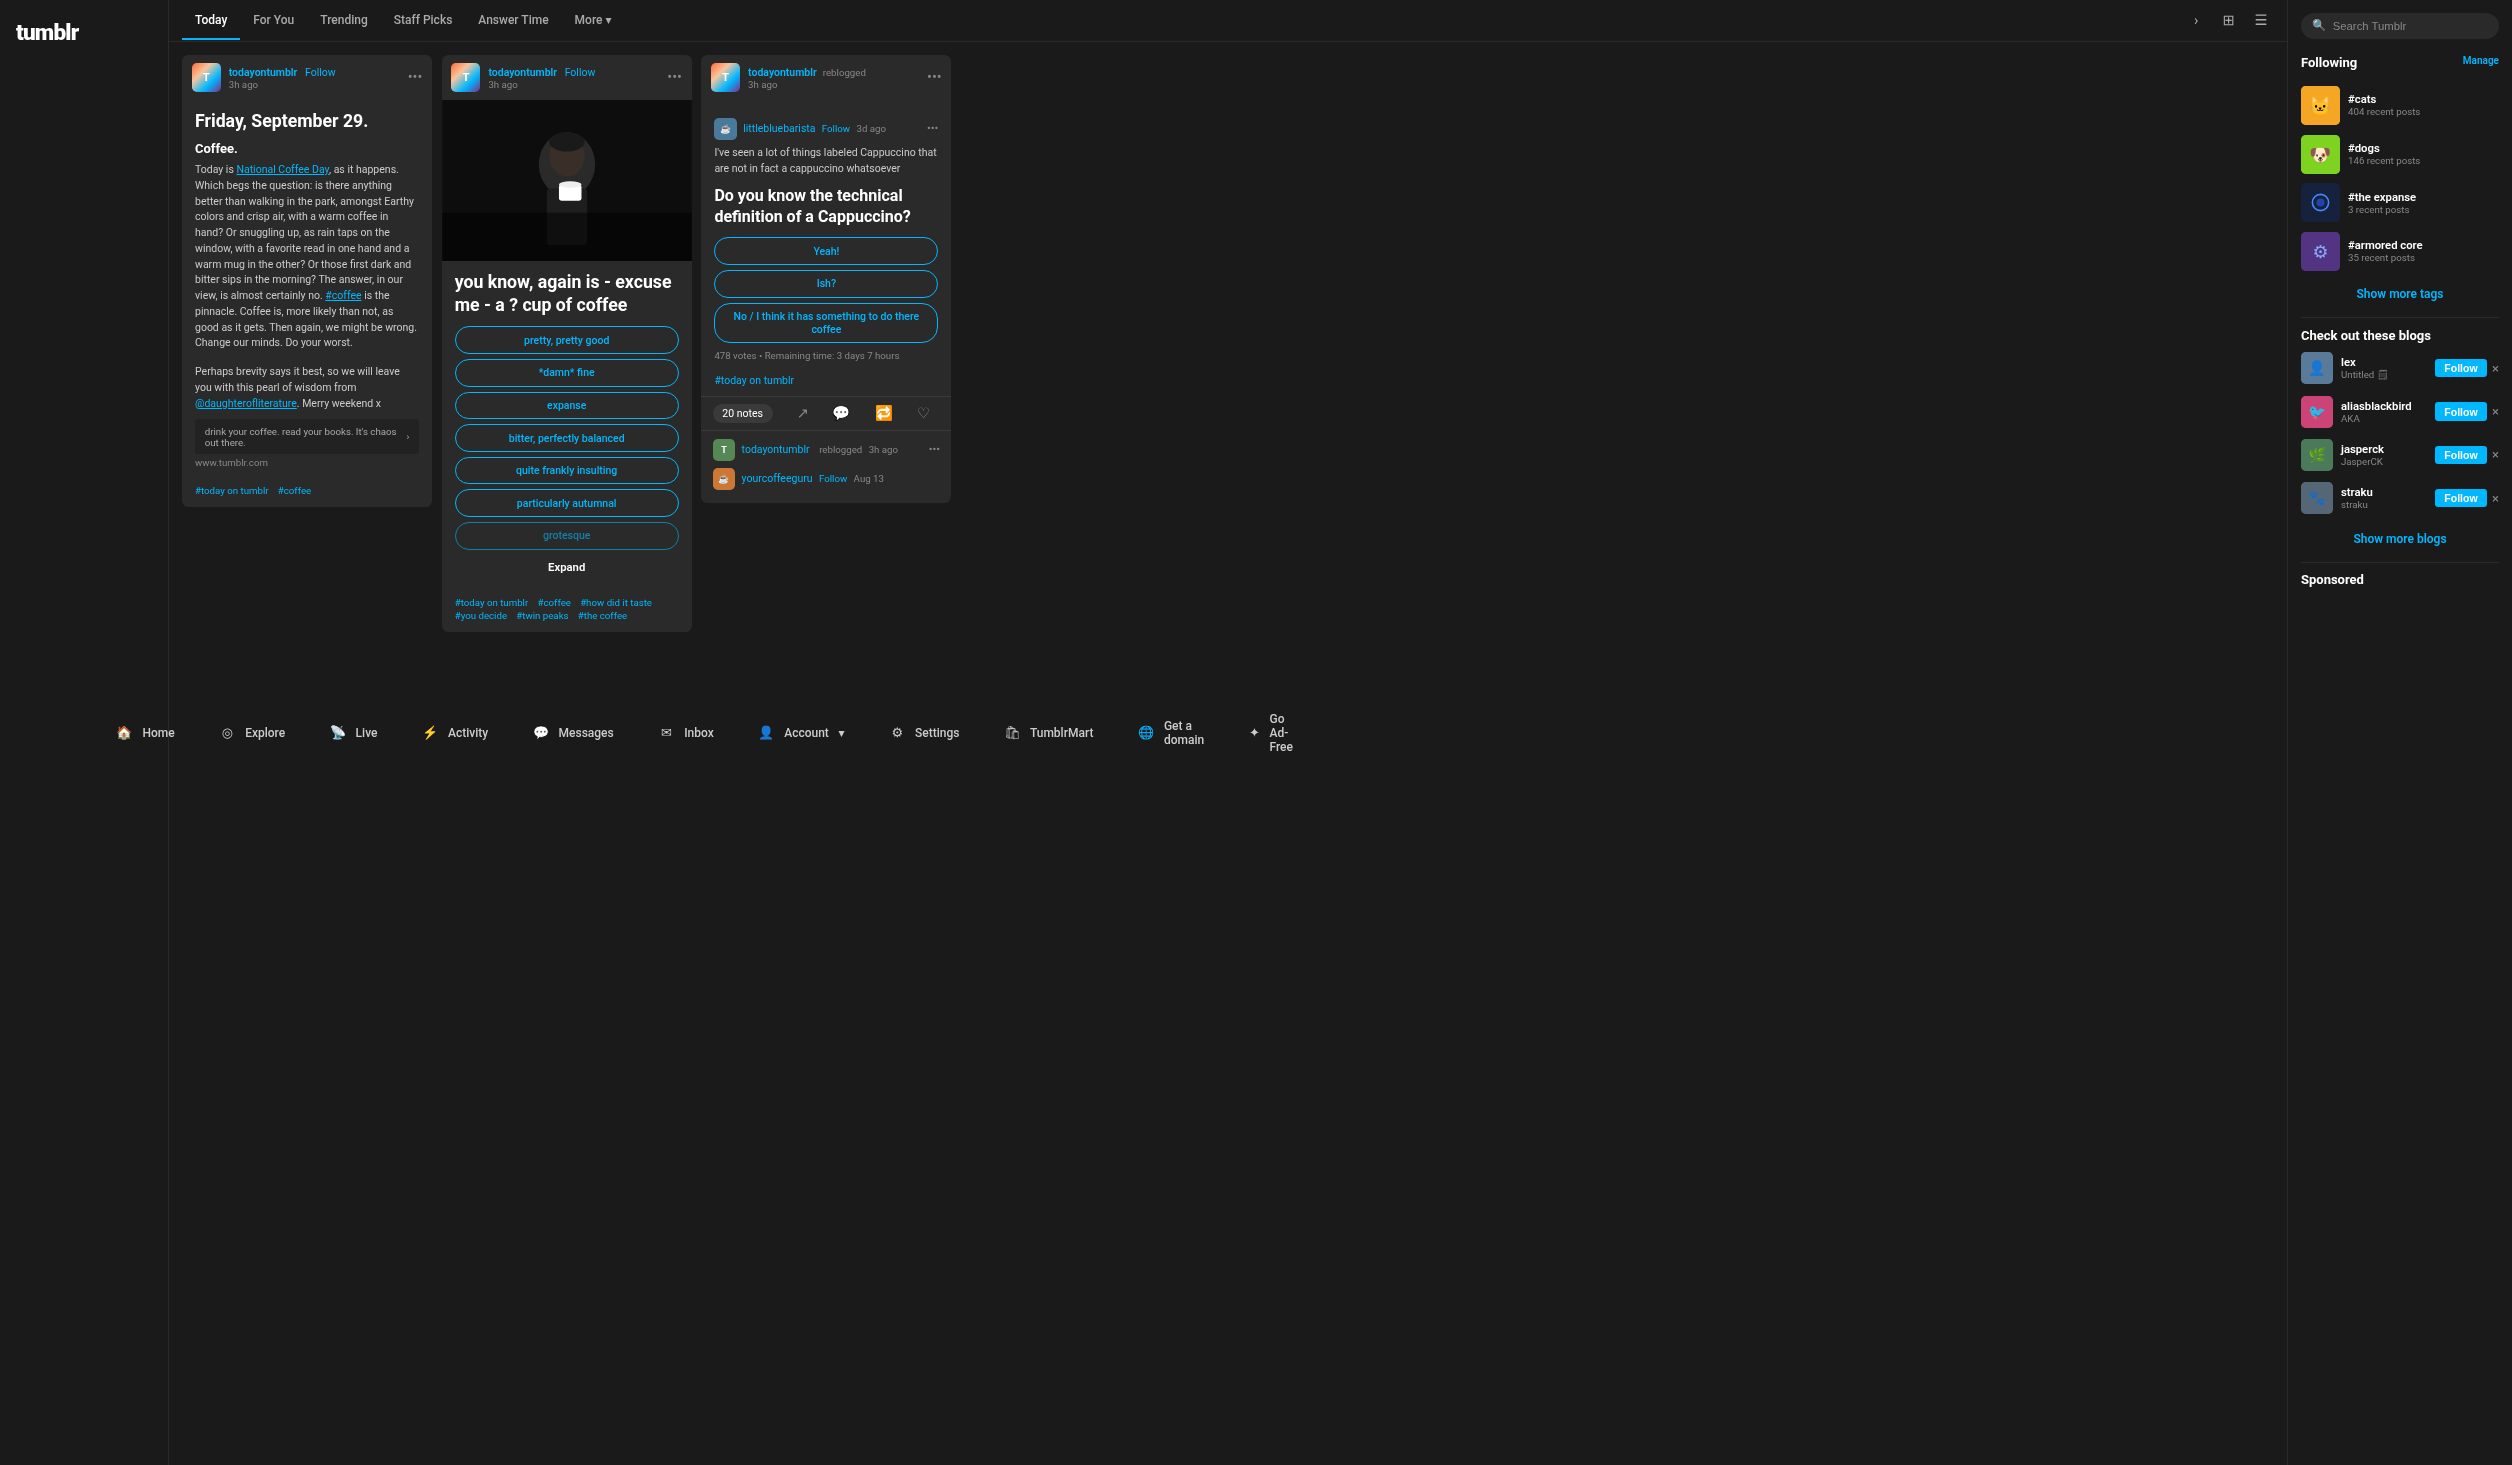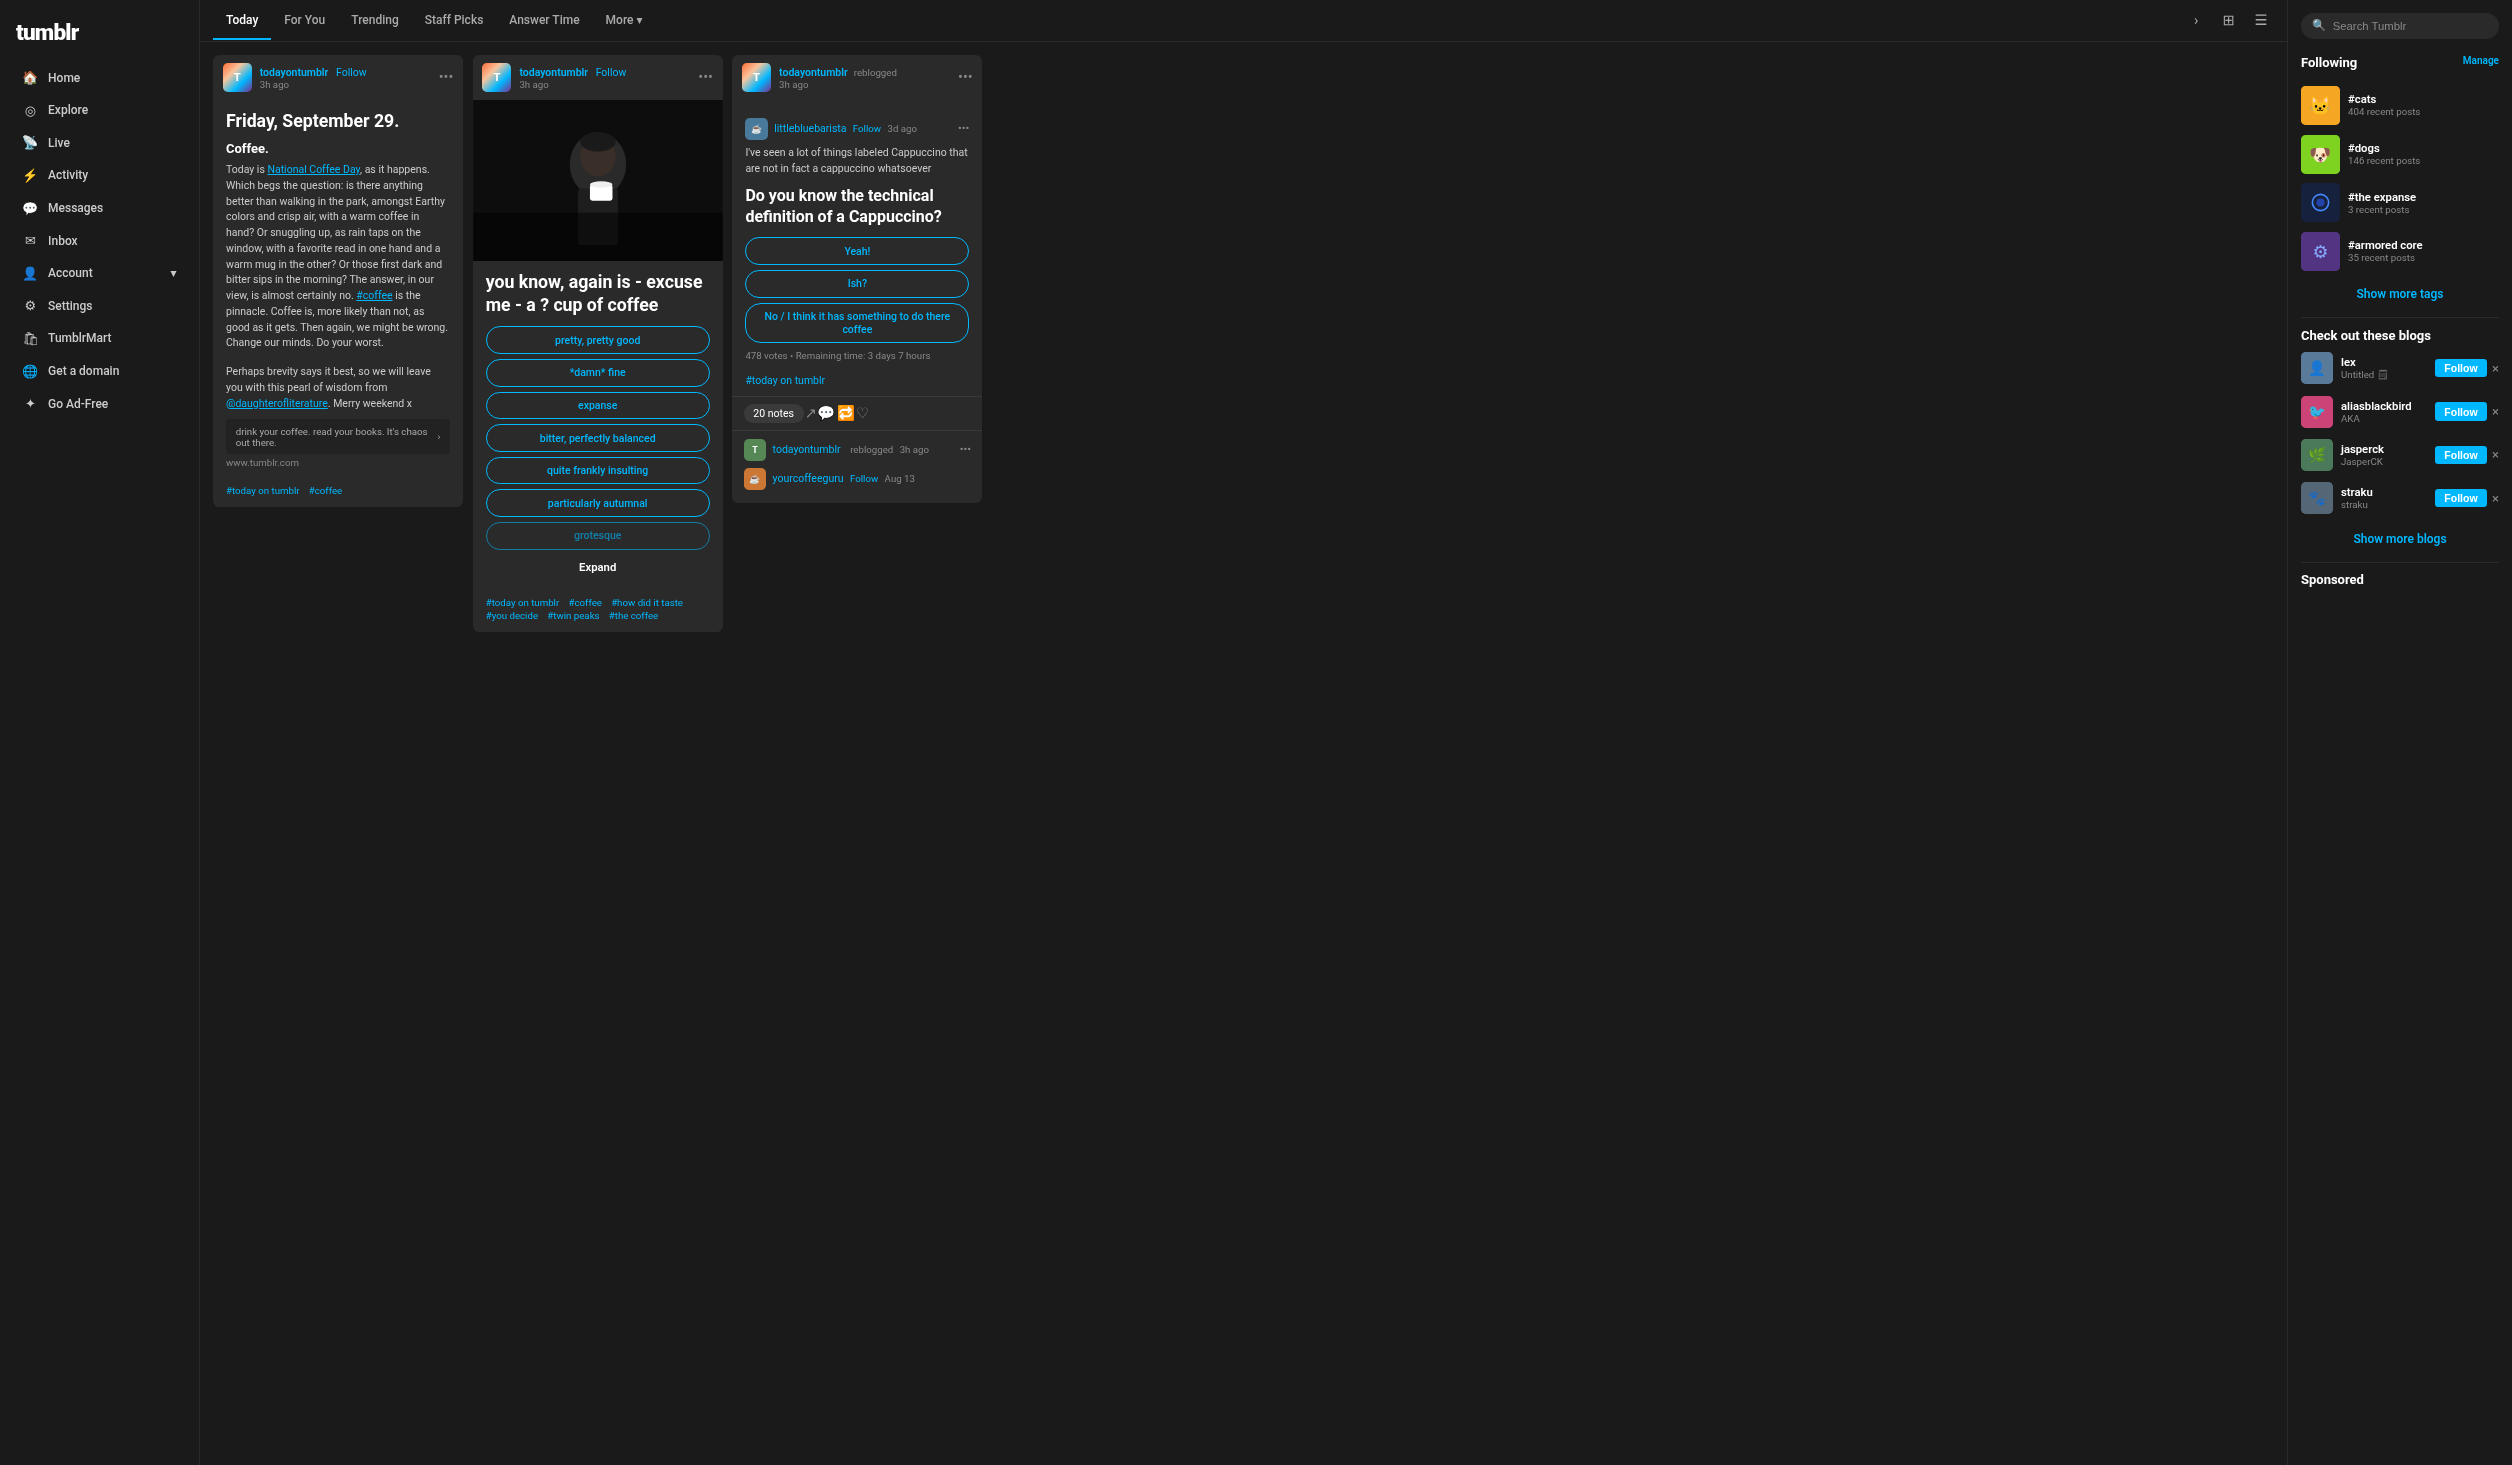--- a/index.html
+++ b/index.html
@@ -8,25 +8,25 @@
       color: #fff;
       font-family: -apple-system, BlinkMacSystemFont, "Segoe UI", Roboto, sans-serif;
       font-size: 11.3px;
       display: flex;
       height: 100vh;
       overflow: hidden;
     }
 
     
     #sidebar {
-      width: 200px;
+      width: 169px;
       background: #1a1a1a;
       flex-shrink: 0;
       display: flex;
-      flex-direction: column;
+      flex-direction: row;
       padding: 13px 0;
       border-right: 0.8px solid #2a2a2a;
     }
     .sidebar-logo {
       padding: 6.4px 16px 16px;
       font-size: 22.5px;
       font-weight: 900;
       color: #fff;
       letter-spacing: -0.8px;
     }
@@ -170,21 +170,21 @@
       font-size: 9.7px;
       color: #aaa;
       display: flex; align-items: center; justify-content: space-between;
     }
 
     
     .post-actions {
       display: flex;
       align-items: center;
       padding: 6.4px 11.3px;
-      gap: 1px;
+      gap: 24px;
       border-top: 0.8px solid #3a3a3a;
     }
     .notes-count {
       background: #3a3a3a;
       border-radius: 16px;
       padding: 3.2px 9.7px;
       font-size: 10.5px;
       color: #fff;
     }
     .action-icon { color: #888; cursor: pointer; font-size: 14.5px; }

